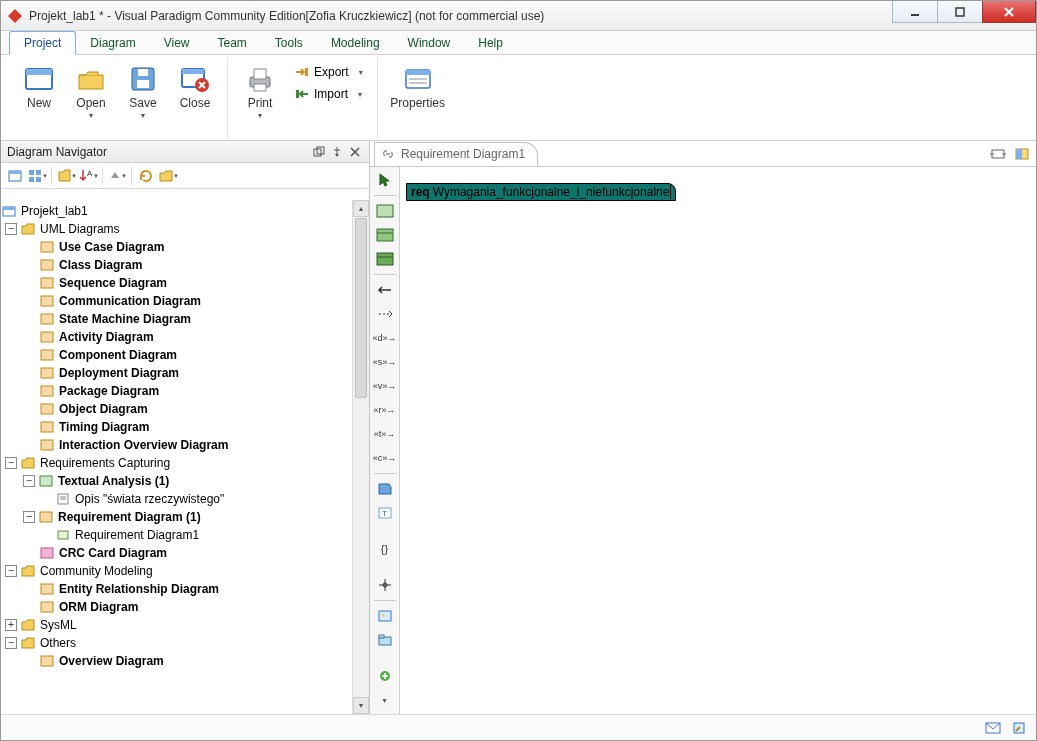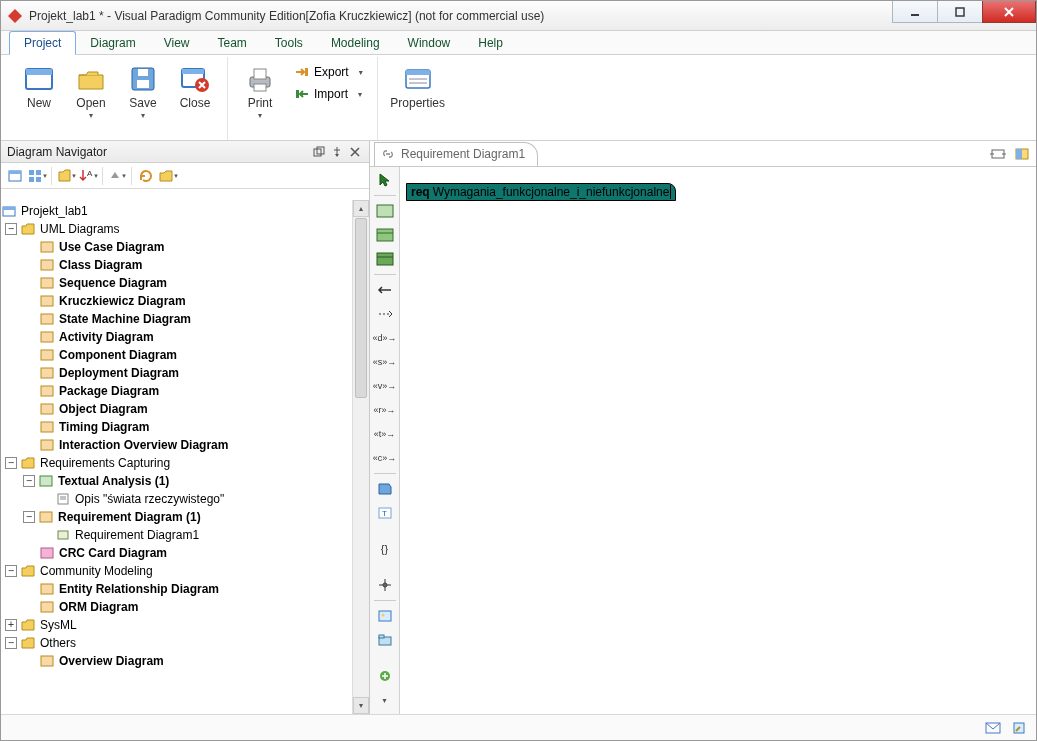--- a/index.html
+++ b/index.html
@@ -542,21 +542,21 @@
                   </div>
                 </li>
                 <li>
                   <div class="row">
                     <span class="pad" style="width:38px"></span>
                     <span class="ico">
                       <svg width="14" height="12">
                         <rect x="1" y="1" width="12" height="10" fill="#f9d9a8" stroke="#b78f1c"></rect>
                       </svg>
                     </span>
-                    <span class="lbl bold">Kruczkiewicz Diagram</span>
+                    <span class="lbl bold">Communication Diagram</span>
                   </div>
                 </li>
                 <li>
                   <div class="row">
                     <span class="pad" style="width:38px"></span>
                     <span class="ico">
                       <svg width="14" height="12">
                         <rect x="1" y="1" width="12" height="10" fill="#f9d9a8" stroke="#b78f1c"></rect>
                       </svg>
                     </span>

